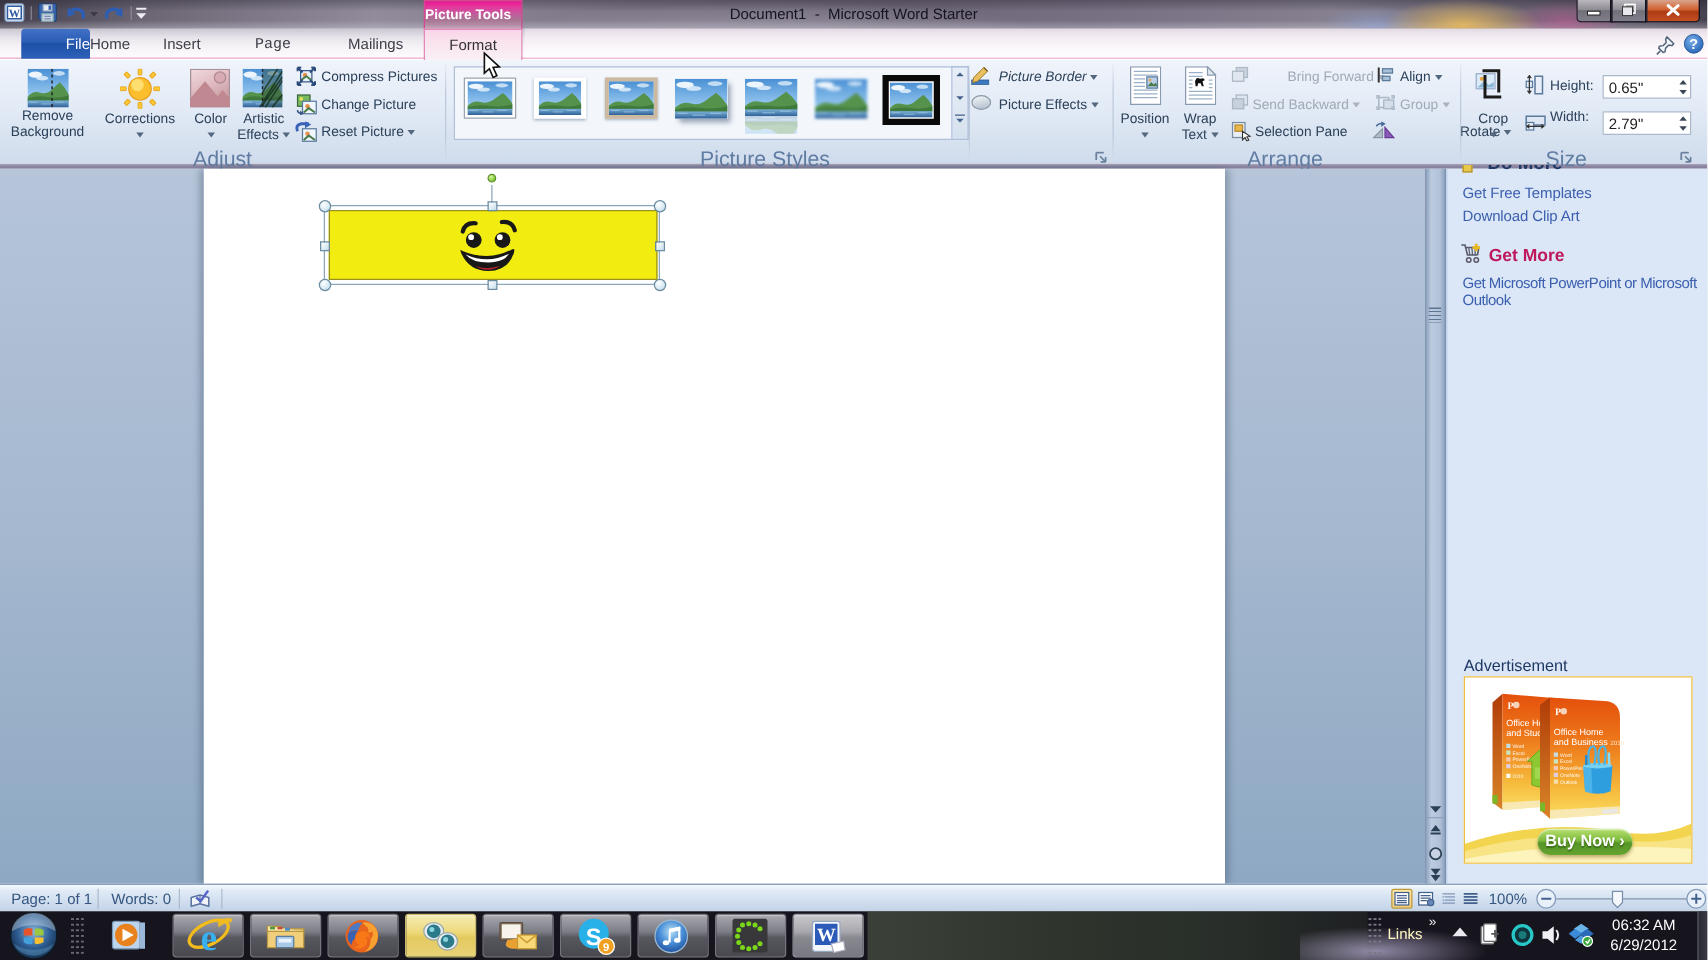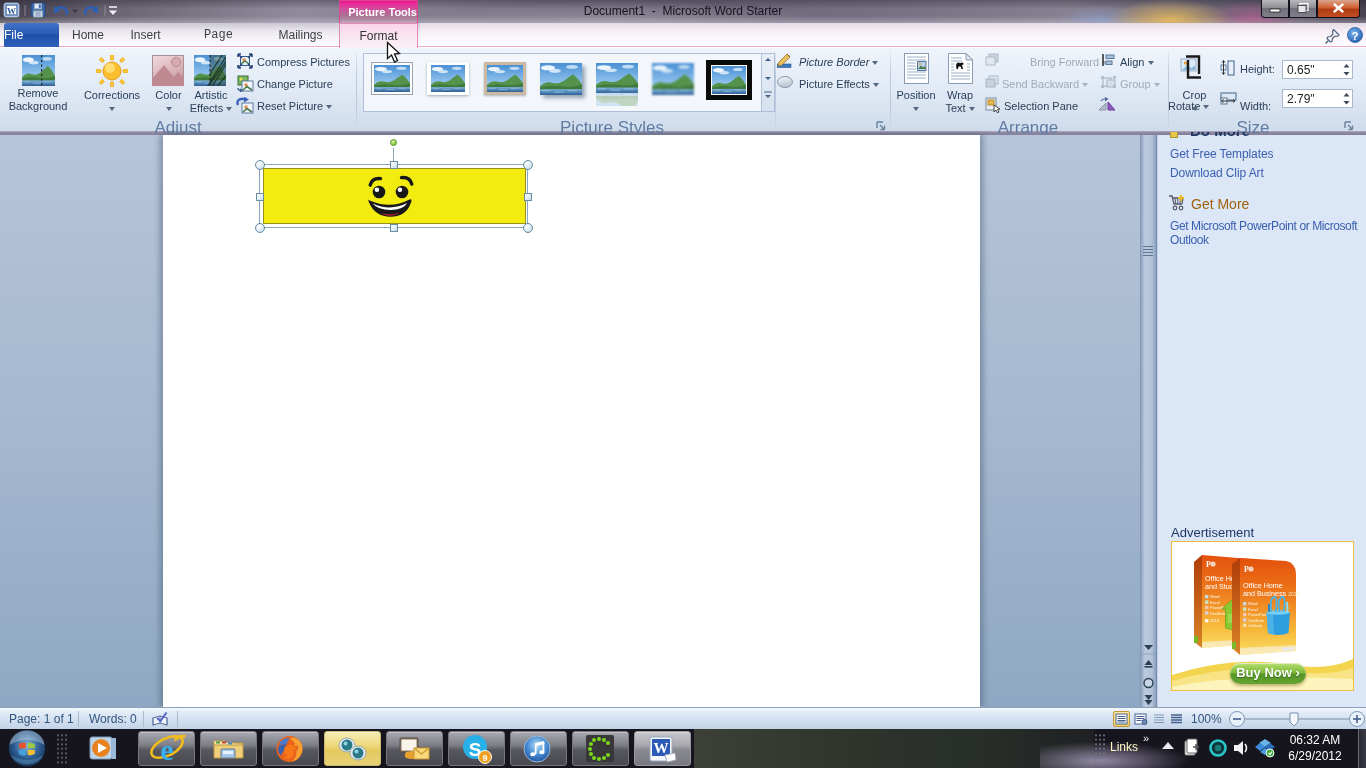--- a/index.html
+++ b/index.html
@@ -17,27 +17,27 @@
       linear-gradient(to bottom, rgba(30,26,38,.35) 0%, rgba(30,26,38,0) 40%, rgba(230,228,238,0) 70%, rgba(230,228,238,.35) 100%),
       linear-gradient(to right, #443f4c 0%, #6a6472 8%, #918b9c 22%, #7a7384 38%, #6e6778 52%, #776f82 64%, #868090 78%, #645e6e 92%, #474250 100%);
   }
   #tabrow { left:0; top:23px; width:1366px; height:24px;
     background:linear-gradient(to bottom, #cac7d2 0%, #e6e3ea 30%, #f5f2f6 60%, #fdfbfd 100%);
     border-bottom:1px solid #eba6c8; }
   #tabrow .tint { position:absolute; left:420px; top:0; width:946px; height:23px;
     background:linear-gradient(to bottom, rgba(250,235,244,.5), rgba(255,252,254,.8)); }
 
   .tab { position:absolute; top:23px; height:24px; line-height:24px; font-size:12px; color:#3e3e48; text-align:center; }
-  #filetab { position:absolute; left:4px; top:23px; width:55px; height:24px; border-radius:3px 3px 0 0;
+  #filetab { position:absolute; left:17px; top:23px; width:55px; height:24px; border-radius:3px 3px 0 0;
     background:linear-gradient(to bottom, #4272c8 0%, #2a5cb4 45%, #1d4fa6 50%, #2e62ba 100%);
-    color:#fff; font-size:12px; text-align:left; line-height:24px; }
+    color:#fff; font-size:12px; text-align:right; line-height:24px; }
   #pictools { position:absolute; left:339px; top:0; width:79px; height:23px;
     background:linear-gradient(to bottom, #ee1495 0%, #e23a9d 22%, #c05e9b 48%, #a87492 68%, #b28da4 86%, #c9a9bd 100%);
     border:1px solid #d8478f; border-bottom:none;
-    color:#fff; font-size:11px; font-weight:bold; text-align:right; line-height:22px; }
+    color:#fff; font-size:11px; font-weight:bold; text-align:left; line-height:22px; }
   #formattab { position:absolute; left:339px; top:23px; width:79px; height:25px;
     background:linear-gradient(to bottom, #fbd4e9 0%, #f9e3ee 40%, #faf0f5 100%);
     border:1px solid #e389ba; border-bottom:none;
     color:#333; font-size:12px; text-align:center; line-height:24px; }
   #wintitle { position:absolute; left:483px; top:4px; width:400px; text-align:center; font-size:12px; color:#14141e; }
 
   #winbtns { position:absolute; left:1261px; top:0; height:18px; display:flex; }
   .wbtn { width:28px; height:18px; border:1px solid #14101c; border-top:none;
     background:linear-gradient(to bottom, #bab8bd 0%, #8f8d94 45%, #71707a 50%, #807e88 100%);
     position:relative; }
@@ -89,21 +89,21 @@
 
   
   #splitter { position:absolute; left:1140px; top:0; width:17px; height:572px;
     background:linear-gradient(to right, #7e90ab 0%, #93a7c2 8%, #bccbdf 30%, #b1c2d8 70%, #8fa3bf 92%, #6a7f9c 100%); }
   #splitter .grip { position:absolute; left:3px; top:111px; width:10px; height:12px;
     background:repeating-linear-gradient(to bottom,#5c7694 0 1px,transparent 1px 3px); }
 
   
   #sidebar { position:absolute; left:1157px; top:0; width:209px; height:572px; background:#dbe7f7; border-left:1px solid #c2d2e8; }
   .slink { position:absolute; font-size:12px; letter-spacing:-0.1px; color:#3b5fae; }
-  .shead { position:absolute; font-size:14px; font-weight:normal; color:#a16207; }
+  .shead { position:absolute; font-size:14px; font-weight:bold; color:#be185d; }
 
   
   #adbox { position:absolute; left:13px; top:406px; width:183px; height:150px;
     background:#fff; border:1px solid #eebf3f; overflow:hidden; }
   #adlabel { position:absolute; left:13px; top:390px; font-size:13px; color:#1f3864; }
 
   
   #statusbar { left:0; top:707px; width:1366px; height:22px;
     background:linear-gradient(to bottom, #f4f9fd 0%, #e2ecf7 20%, #cfddee 65%, #c3d3e6 100%);
     border-top:1px solid #8ba0ba; font-size:12px; color:#33557e; }
@@ -465,21 +465,21 @@
   <svg class="abs" style="left:1341px;top:13px" width="12" height="19">
     <path d="M2.5 6.5 L8.5 6.5 L5.5 3 Z" fill="#3a4656"></path>
       <path d="M2.5 11 L8.5 11 L5.5 14.5 Z" fill="#3a4656"></path>
   </svg>
 
   <svg class="abs" style="left:1220px;top:41px" width="18" height="16">
     <rect x="1" y="4" width="15" height="7" fill="none" stroke="#5a7a9c" stroke-width="1.2"></rect>
     <rect x="1" y="9" width="6" height="6" fill="#e8f0f8" stroke="#5a7a9c"></rect>
     <path d="M2 12 L15 12 M3.5 10.5 L1.5 12 L3.5 13.5 M13 10.5 L15 12 L13 13.5" stroke="#333" stroke-width="1" fill="none"></path>
   </svg>
-  <div class="smalltxt" style="left:1240px;top:52px;">Width:</div>
+  <div class="smalltxt" style="left:1240px;top:40px;">Width:</div>
   <div class="spin" style="top:41px;">2.79"</div>
   <svg class="abs" style="left:1341px;top:42px" width="12" height="19">
     <path d="M2.5 6.5 L8.5 6.5 L5.5 3 Z" fill="#3a4656"></path>
       <path d="M2.5 11 L8.5 11 L5.5 14.5 Z" fill="#3a4656"></path>
   </svg>
   <div class="glabel" style="left:1183px;width:140px;">Size</div>
   <svg class="abs" style="left:1344px;top:73px" width="11" height="11">
     <path d="M1 1 L7 1 M1 1 L1 7" stroke="#68809c" stroke-width="1.4"></path>
     <path d="M4 4 L8.5 8.5 M8.5 8.5 l0 -4 M8.5 8.5 l-4 0" stroke="#68809c" stroke-width="1.3"></path>
   </svg>

